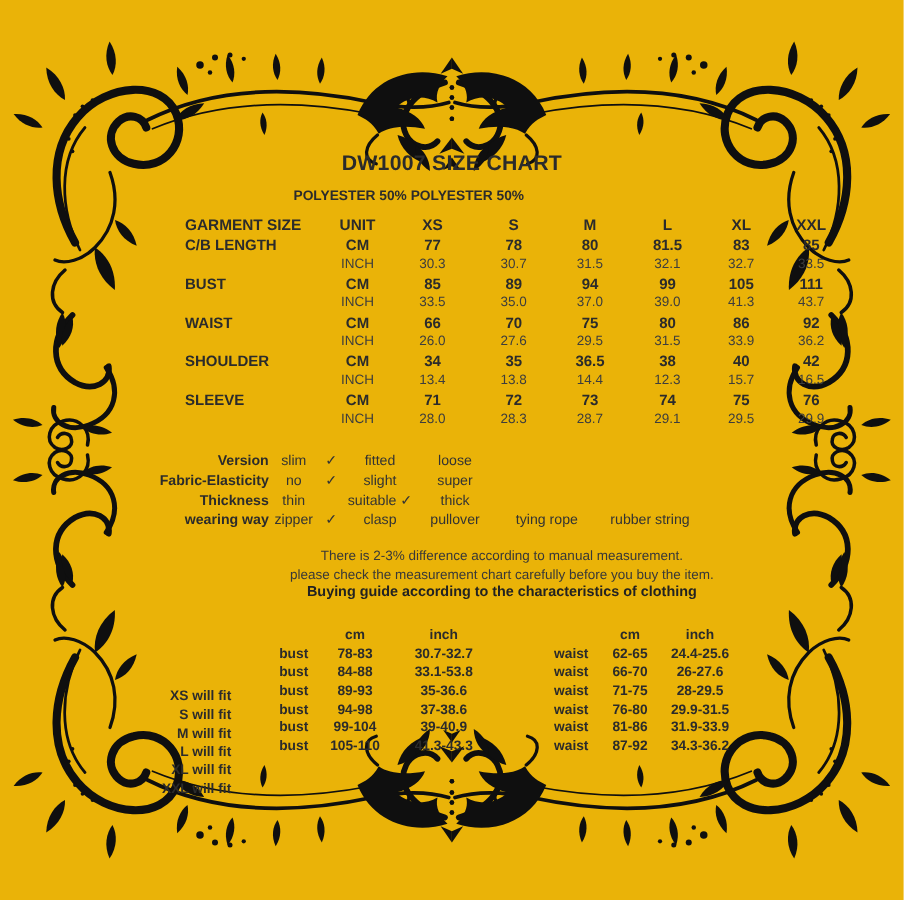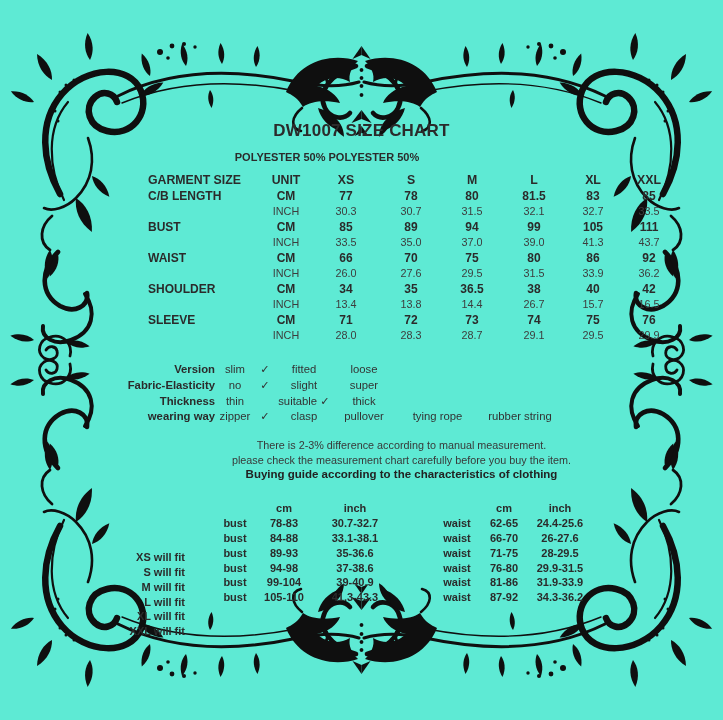--- a/index.html
+++ b/index.html
@@ -1,17 +1,17 @@
 <!DOCTYPE html>
 <html><head>
 <meta charset="utf-8">
 <style>
   html,body{margin:0;padding:0;background:#fff;}
   .canvas{
-    position:relative;width:723px;height:720px;background:#5eead4;
+    position:relative;width:723px;height:720px;background:#eab308;
     font-family:"Liberation Sans",sans-serif;color:#2b2b2b;overflow:hidden;
   }
   .frame{position:absolute;left:0;top:0;width:723px;height:720px;}
   .title{
     position:absolute;top:121px;left:0;width:723px;text-align:center;
     font-size:17px;font-weight:700;letter-spacing:.2px;
   }
   .subtitle{
     position:absolute;top:151px;left:0;width:654px;text-align:center;
     font-size:11px;font-weight:700;
@@ -219,21 +219,21 @@
         <span class="c">38</span>
         <span class="c">40</span>
         <span class="c">42</span>
       </div>
         <div class="size-row">
         <span class="c lab"></span>
         <span class="c">INCH</span>
         <span class="c">13.4</span>
         <span class="c">13.8</span>
         <span class="c">14.4</span>
-        <span class="c">26.7</span>
+        <span class="c">12.3</span>
         <span class="c">15.7</span>
         <span class="c">16.5</span>
       </div>
         <div class="size-row">
         <span class="c lab">SLEEVE</span>
         <span class="c">CM</span>
         <span class="c">71</span>
         <span class="c">72</span>
         <span class="c">73</span>
         <span class="c">74</span>
@@ -311,21 +311,21 @@
     <div class="gl-row">
         <span class="sz">XS will fit</span>
         <span class="ct">bust</span>
         <span class="ct">78-83</span>
         <span class="ct">30.7-32.7</span>
       </div>
         <div class="gl-row">
         <span class="sz">S will fit</span>
         <span class="ct">bust</span>
         <span class="ct">84-88</span>
-        <span class="ct">33.1-38.1</span>
+        <span class="ct">33.1-53.8</span>
       </div>
         <div class="gl-row">
         <span class="sz">M will fit</span>
         <span class="ct">bust</span>
         <span class="ct">89-93</span>
         <span class="ct">35-36.6</span>
       </div>
         <div class="gl-row">
         <span class="sz">L will fit</span>
         <span class="ct">bust</span>

